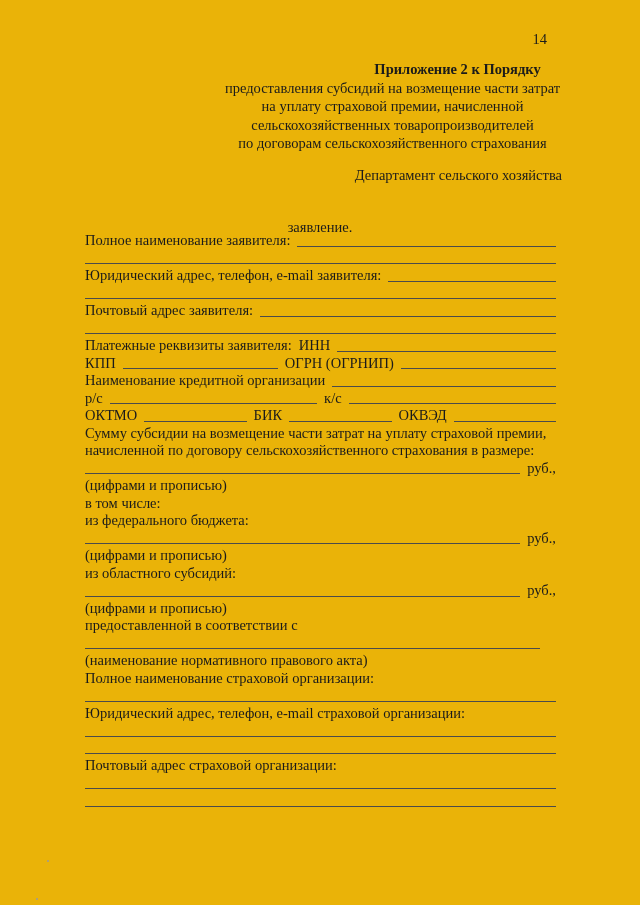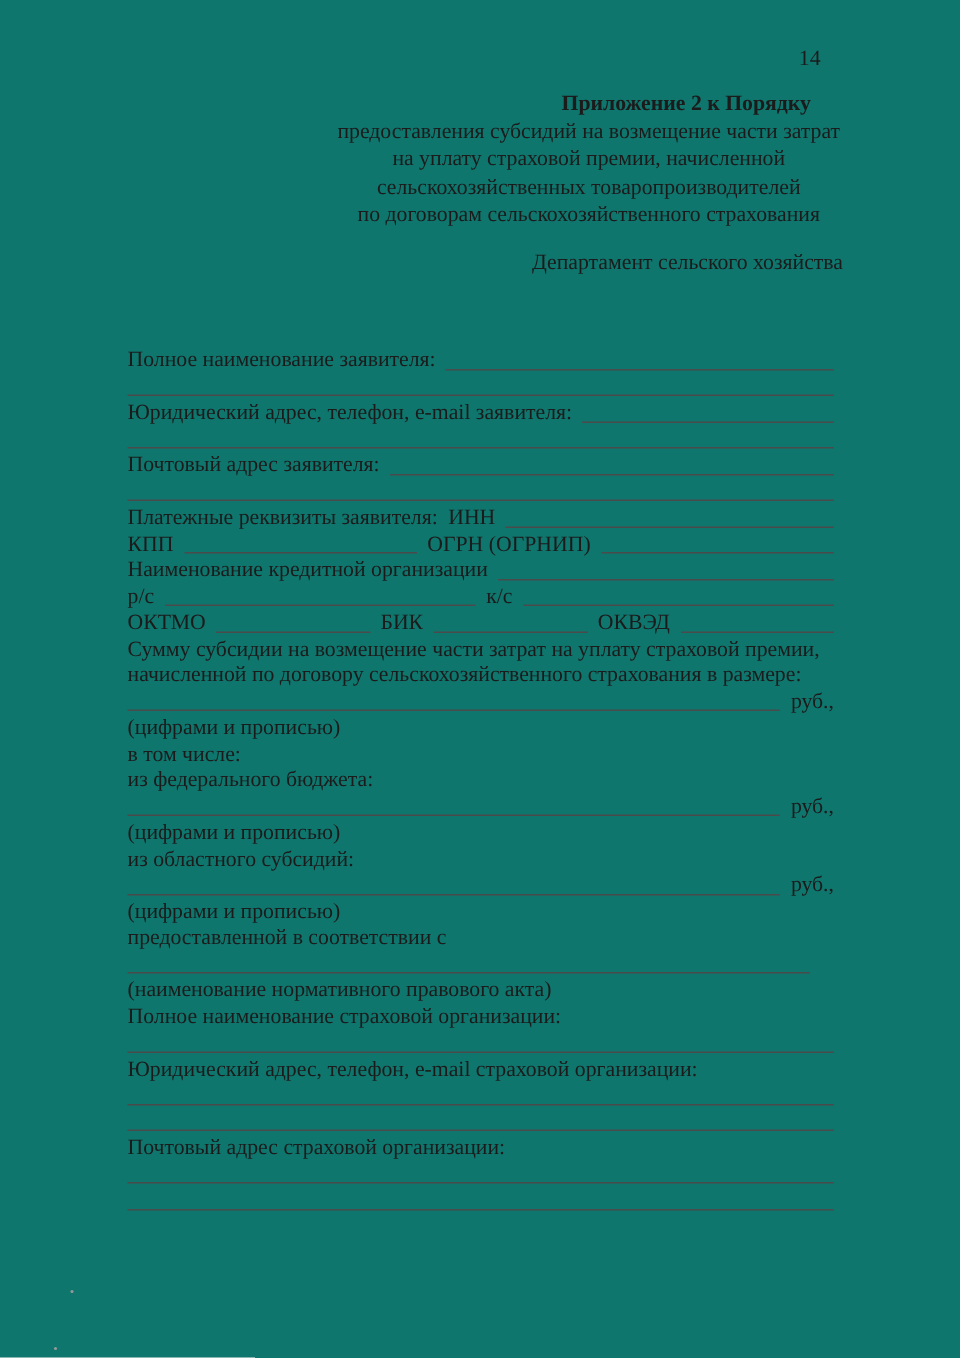--- a/index.html
+++ b/index.html
@@ -1,19 +1,19 @@
 <!DOCTYPE html>
 <html><head>
 <meta charset="utf-8">
 <style>
   html, body { margin:0; padding:0; background:#e9e9e9; }
   .page {
     position:relative;
     width:640px; height:905px;
-    background:#0f766e;
+    background:#eab308;
     font-family:"Liberation Serif", "DejaVu Serif", serif;
     font-size:14.5px;
     color:#1b1b1b;
     overflow:hidden;
     margin:0 auto;
   }
   .pagenum {
     position:absolute; top:31px; left:0; width:547px;
     text-align:right;
   }
@@ -65,20 +65,21 @@
     <div>предоставления субсидий на возмещение части затрат</div>
     <div>на уплату страховой премии, начисленной</div>
     <div>сельскохозяйственных товаропроизводителей</div>
     <div>по договорам сельскохозяйственного страхования</div>
   </div>
 
   <div class="recipient">
     <div>Департамент сельского хозяйства</div>
   </div>
 
+  <div class="doctitle">заявление.</div>
 
   <div class="formbody">
 
     <div class="row">
       <span>Полное наименование заявителя:</span>
       <span class="fill"></span>
     </div>
     <div class="row">
       <span class="fill first"></span>
     </div>

